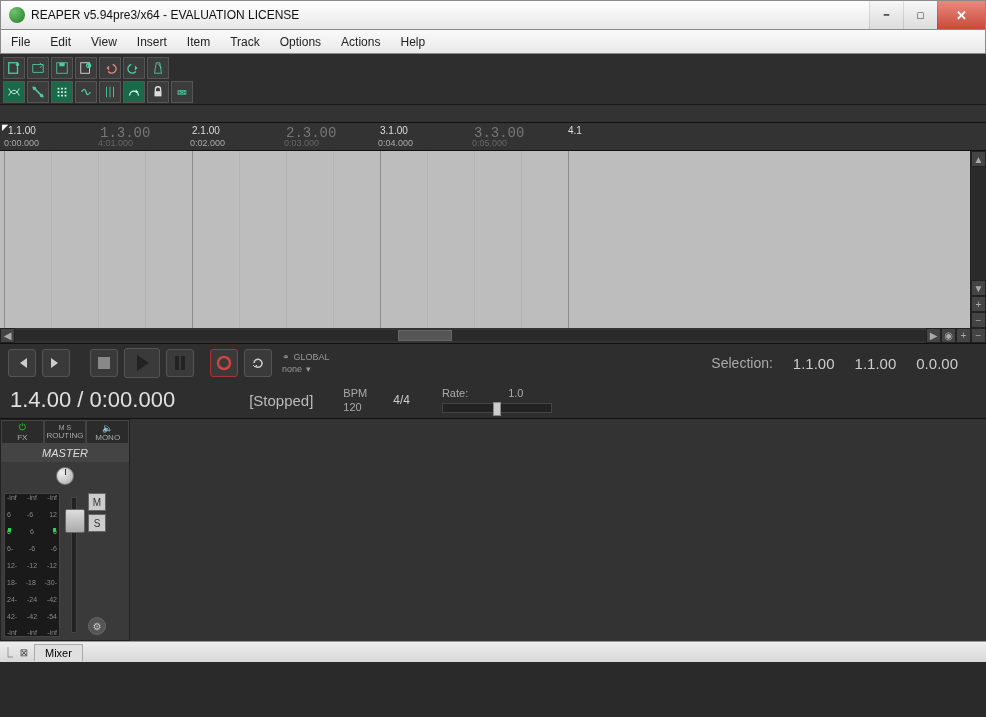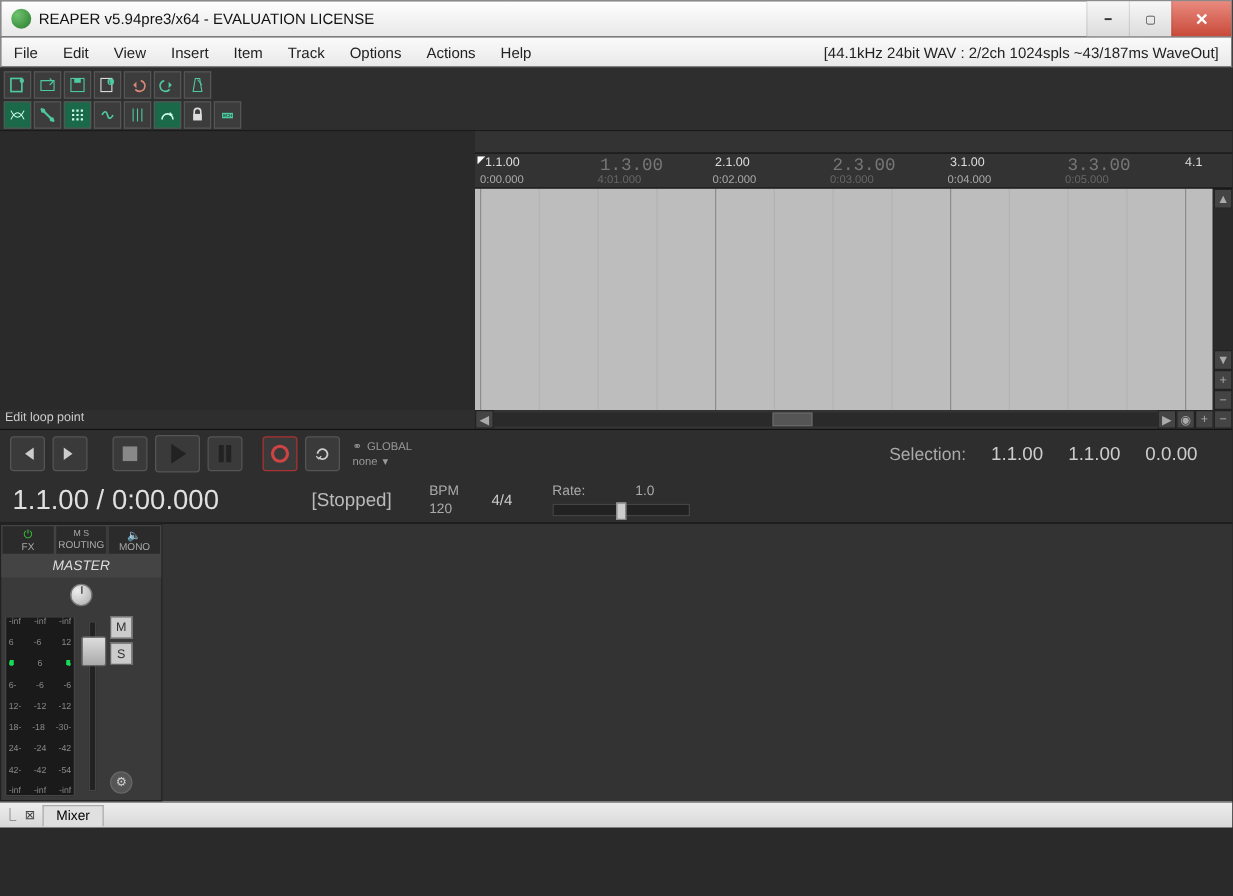--- a/index.html
+++ b/index.html
@@ -115,21 +115,20 @@
 <div class="menubar">
   <span class="item">File</span>
   <span class="item">Edit</span>
   <span class="item">View</span>
   <span class="item">Insert</span>
   <span class="item">Item</span>
   <span class="item">Track</span>
   <span class="item">Options</span>
   <span class="item">Actions</span>
   <span class="item">Help</span>
-  <span class="audio-status">[44.1kHz 24bit WAV : 2/2ch 1024spls ~43/187ms WaveOut]</span>
 </div>
 
 <div class="toolbar-area">
   <div class="tool-rows">
     <div class="tool-row">
       <div class="tool-btn">
           <svg viewBox="0 0 16 16">
             <rect x="2" y="2" width="10" height="12" fill="none" stroke="#4ec9a0" stroke-width="1.5"></rect>
             <circle cx="12" cy="4" r="2" fill="#4ec9a0"></circle>
           </svg>
@@ -219,24 +218,20 @@
           <svg viewBox="0 0 16 16">
             <rect x="3" y="6" width="10" height="5" fill="#4ec9a0"></rect>
             <text x="4" y="10" font-size="4" fill="#111">ECH</text>
           </svg>
         </div>
     </div>
   </div>
 </div>
 
 <div class="main">
-  <div class="track-panel">
-    <div style="height:223px"></div>
-    <div class="status-hint">Edit loop point</div>
-  </div>
   <div class="arrange">
     <div class="timeline"></div>
     <div class="ruler">
       <span class="ruler-cursor">◤</span>
       <span class="major" style="left:8px">1.1.00</span>
       <span class="time" style="left:4px">0:00.000</span>
       <span class="minor" style="left:100px">1.3.00</span>
       <span class="timeminor" style="left:98px">4:01.000</span>
       <span class="major" style="left:192px">2.1.00</span>
       <span class="time" style="left:190px">0:02.000</span>
@@ -337,21 +332,21 @@
         </div>
     </div>
     <div class="sel-block">
       <span class="lbl">Selection:</span>
       <span>1.1.00</span>
       <span>1.1.00</span>
       <span>0.0.00</span>
     </div>
   </div>
   <div class="tr-row2">
-    <span class="big-time">1.1.00 / 0:00.000</span>
+    <span class="big-time">1.4.00 / 0:00.000</span>
     <span class="tstate">[Stopped]</span>
     <div class="bpm-block">
       <span>BPM</span>
       <span>120</span>
     </div>
     <span class="tsig">4/4</span>
     <div class="rate-block">
       <div style="display:flex;gap:40px">
           <span>Rate:</span>
           <span>1.0</span>

